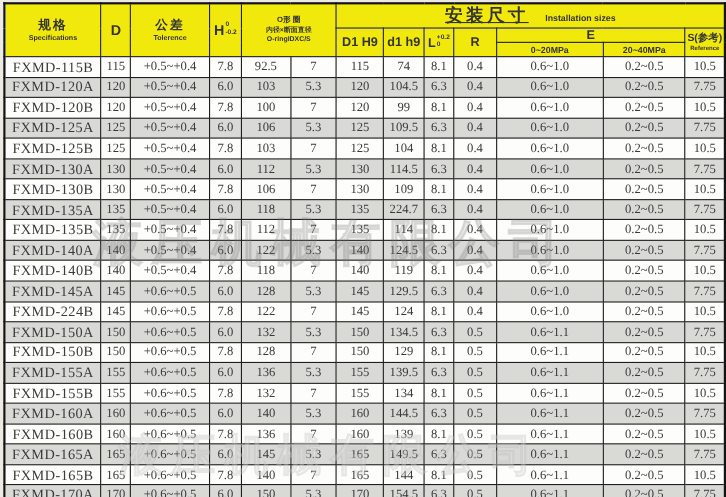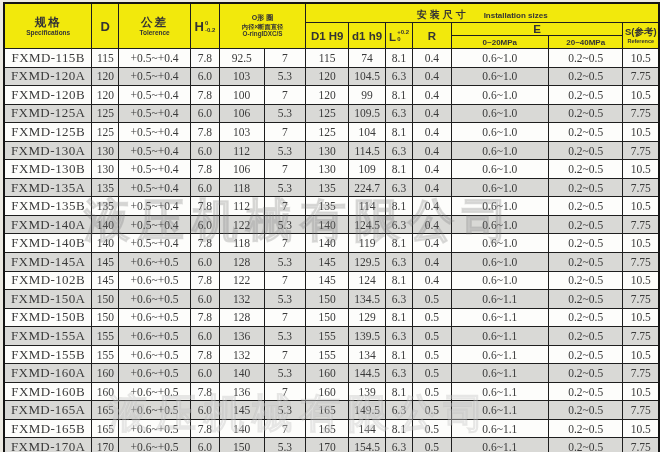--- a/index.html
+++ b/index.html
@@ -18,21 +18,21 @@
   }
   table { border:2px solid #141414; }
   thead th { background:#f2e90c; color:#343434; font-weight:bold; }
   .zh { display:block; font-size:11.5px; line-height:1.15; letter-spacing:2px; }
   .en { display:block; font-size:6.5px; line-height:1.1; letter-spacing:0; font-weight:bold; }
   .hdr-big { font-size:13px; }
   .tolstack { display:inline-flex; flex-direction:column; vertical-align:middle;
               font-size:6px; line-height:1.15; font-weight:bold; margin-left:1px; text-align:left; }
   .oring { font-size:6.3px; line-height:1.25; font-weight:bold; }
   .oring .t1 { font-size:7px; }
-  .install-zh { font-size:10px; letter-spacing:3px; }
+  .install-zh { font-size:16px; letter-spacing:3px;text-decoration:underline; }
   .install-en { font-size:8px; font-weight:bold; margin-left:15px; }
   .sub-hdr { font-size:11.5px; }
   .mpa { font-size:8px; }
   .s-hdr .zh { font-size:9.5px; letter-spacing:0; }
   .s-hdr .en { font-size:5.5px; }
   .row-band { height:14px; }
   .row-sub1 { height:13px; }
   .row-sub2 { height:13px; }
   tbody td {
     font-family:"Liberation Serif", serif;
@@ -296,21 +296,21 @@
           <td>5.3</td>
           <td>145</td>
           <td>129.5</td>
           <td>6.3</td>
           <td>0.4</td>
           <td>0.6~1.0</td>
           <td>0.2~0.5</td>
           <td>7.75</td>
         </tr>
         <tr>
-          <td class="spec-cell">FXMD-102B</td>
+          <td class="spec-cell">FXMD-224B</td>
           <td>145</td>
           <td>+0.6~+0.5</td>
           <td>7.8</td>
           <td>122</td>
           <td>7</td>
           <td>145</td>
           <td>124</td>
           <td>8.1</td>
           <td>0.4</td>
           <td>0.6~1.0</td>

